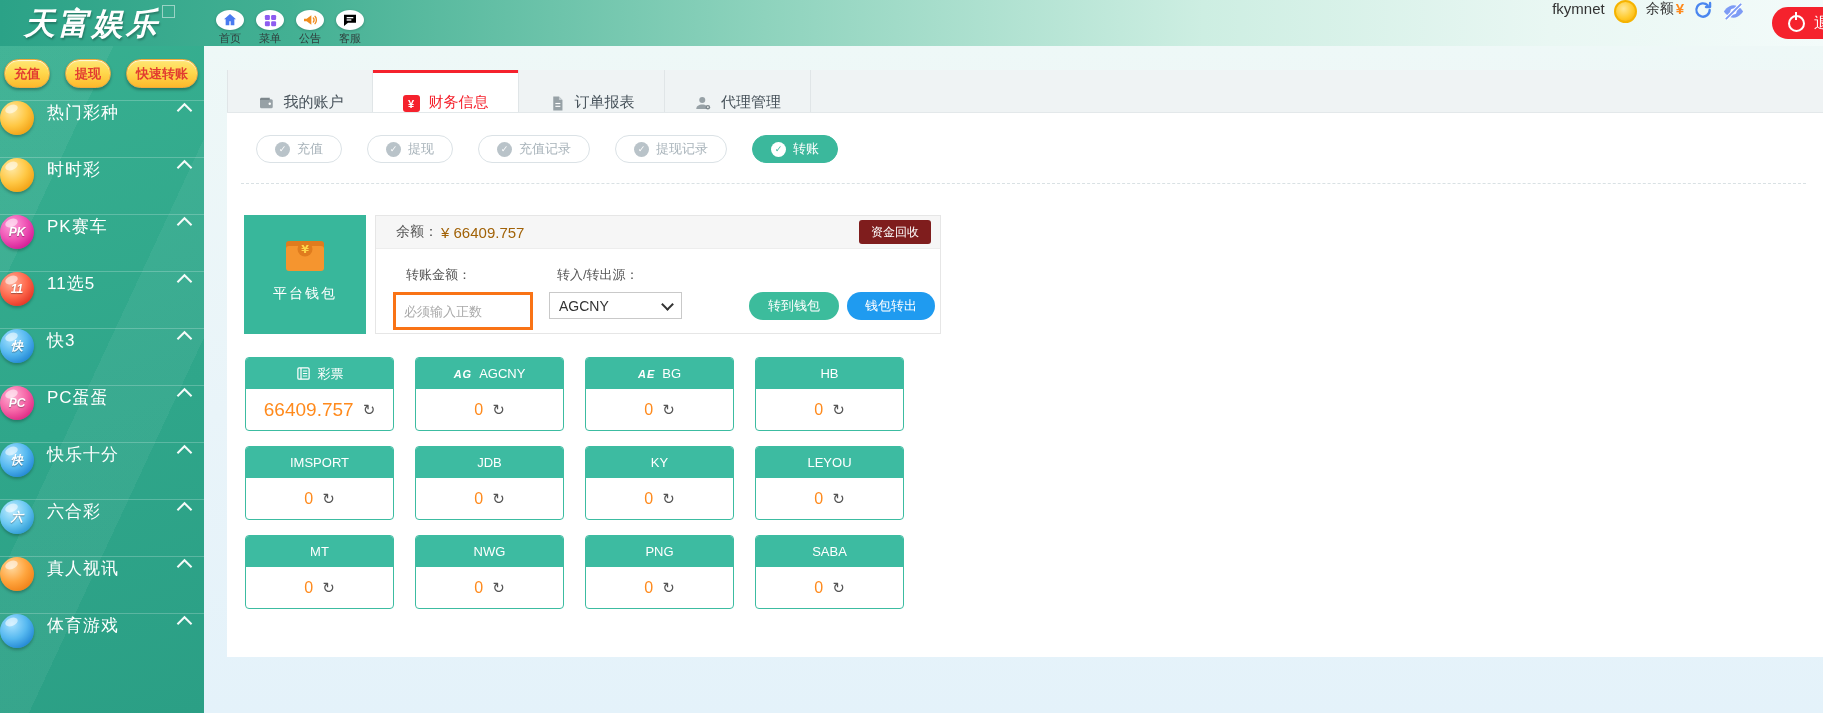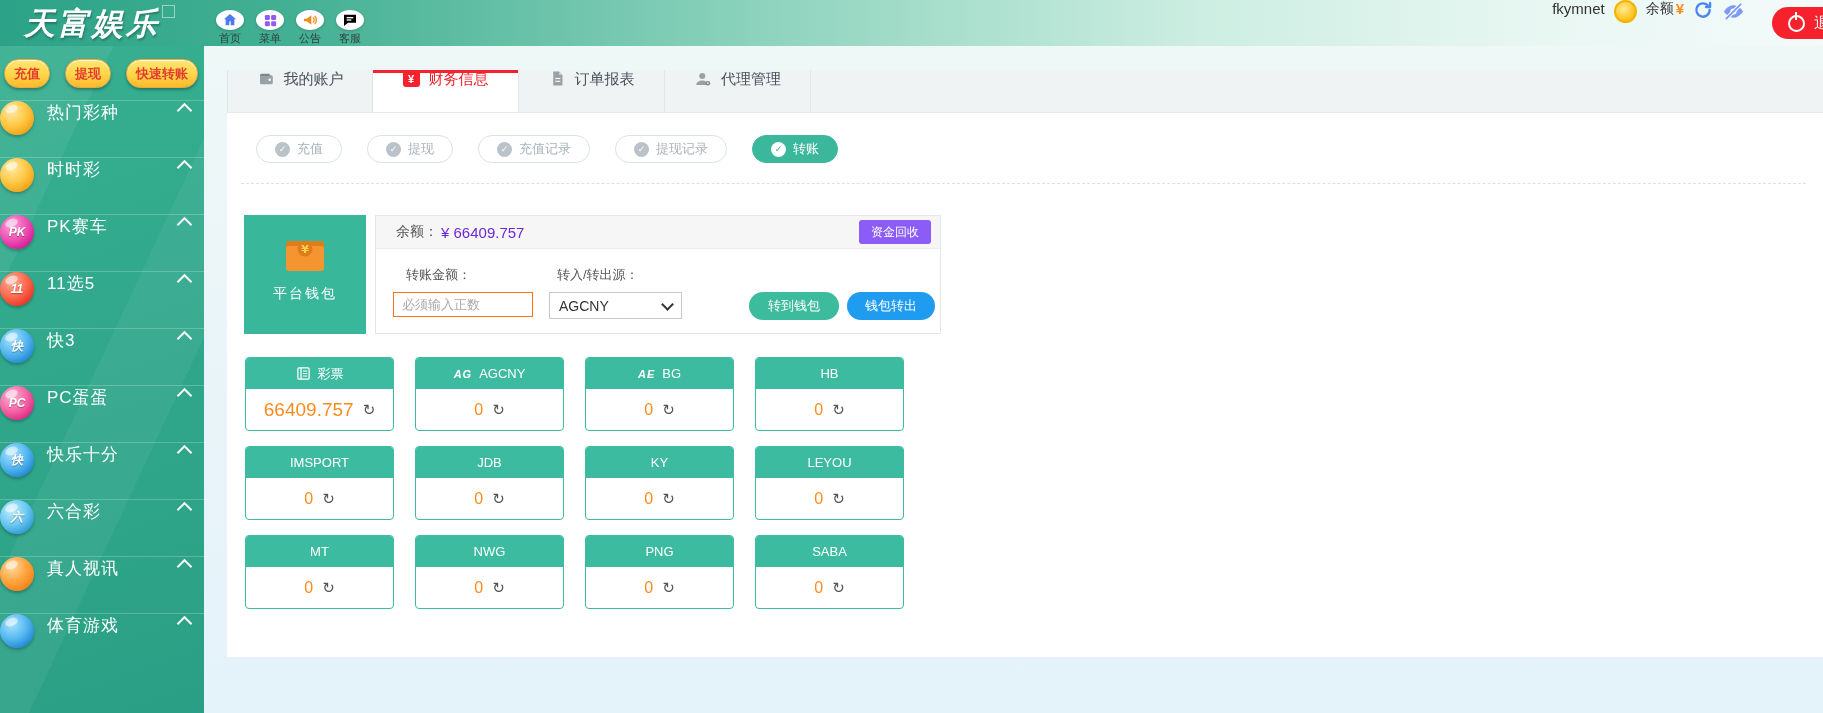--- a/index.html
+++ b/index.html
@@ -63,21 +63,21 @@
   .chev{width:9px;height:9px;border-left:2px solid rgba(255,255,255,.95);
     border-top:2px solid rgba(255,255,255,.95);transform:rotate(45deg);margin-top:4px;}
 
   
   .main-bg{position:absolute;left:204px;top:46px;width:1619px;height:667px;
     background:linear-gradient(180deg,#eef8f7 0%,#e9f4f9 55%,#e4f2fa 100%);}
   .content-card{position:absolute;left:227px;top:113px;width:1596px;height:544px;background:#fff;}
 
   .tabbar{position:absolute;left:227px;top:70px;width:1596px;height:43px;background:#eff3f4;
     border-bottom:1px solid #e3e8ea;display:flex;box-sizing:border-box;}
-  .tab{width:146px;display:flex;align-items:flex-start;justify-content:center;gap:9px;
+  .tab{width:146px;display:flex;align-items:flex-end;justify-content:center;gap:9px;
     font-size:15px;color:#47525a;border-right:1px solid #e0e5e7;cursor:pointer;position:relative;box-sizing:border-box;}
   .tab:first-child{border-left:1px solid #e0e5e7;}
   .tab.active{background:#fff;color:#f5222d;}
   .tab.active::before{content:"";position:absolute;top:0;left:0;right:0;height:3px;background:#f5222d;}
   .yen-badge{width:17px;height:17px;border-radius:3px;background:#f5222d;color:#fff;font-size:11px;
     font-weight:bold;display:flex;align-items:center;justify-content:center;}
 
   .pills{position:absolute;left:256px;top:135px;display:flex;gap:25px;}
   .pill{height:28px;border-radius:14px;border:1px solid #dbe2e6;background:#fff;color:#a8b3ba;
     display:flex;align-items:center;gap:7px;padding:0 18px;font-size:13px;cursor:pointer;box-sizing:border-box;}
@@ -92,27 +92,27 @@
   
   .wtile{position:absolute;left:244px;top:215px;width:122px;height:119px;background:#38b79b;
     color:#fff;text-align:center;}
   .wtile svg{margin-top:15px;}
   .wtile-label{font-size:14px;letter-spacing:2px;margin-top:5px;}
   .wpanel{position:absolute;left:375px;top:215px;width:566px;height:119px;background:#fff;
     border:1px solid #e6e6e6;box-sizing:border-box;}
   .wpanel-head{height:32px;background:#f6f6f6;border-bottom:1px solid #ededed;display:flex;
     align-items:center;padding-left:20px;position:relative;}
   .balance-label{font-size:14px;color:#555;}
-  .balance-value{font-size:15px;color:#6d28d9;margin-left:3px;}
-  .recycle-btn{position:absolute;right:9px;top:4px;height:24px;padding:0 12px;background:#8b5cf6;
+  .balance-value{font-size:15px;color:#a16207;margin-left:3px;}
+  .recycle-btn{position:absolute;right:9px;top:4px;height:24px;padding:0 12px;background:#7f1d1d;
     color:#fff;font-size:12px;border-radius:3px;display:flex;align-items:center;cursor:pointer;}
   .fl{position:absolute;font-size:13px;color:#555;margin-left:10px;}
   .amount-label{left:20px;top:50px;}
   .source-label{left:171px;top:50px;}
-  .amount-input{position:absolute;left:17px;top:76px;width:140px;height:25px;border:1px solid #f97316;
+  .amount-input{position:absolute;left:17px;top:76px;width:140px;height:38px;border:3px solid #f97316;
     padding:6px 8px;font-size:13px;box-sizing:border-box;font-family:"Liberation Sans",sans-serif;}
   .amount-input::placeholder{color:#a9a9a9;}
   .source-select{position:absolute;left:173px;top:76px;width:133px;height:27px;border:1px solid #c9c9c9;
     display:flex;align-items:center;padding:0 9px;font-size:14px;color:#333;box-sizing:border-box;
     cursor:pointer;background:#fff;}
   .sel-chev{position:absolute;right:9px;width:7px;height:7px;border-left:2px solid #333;
     border-bottom:2px solid #333;transform:rotate(-45deg);margin-top:-3px;}
   .tbtn{position:absolute;top:76px;height:28px;border-radius:14px;color:#fff;font-size:13px;
     display:flex;align-items:center;justify-content:center;cursor:pointer;}
   .btn-to{left:373px;width:90px;background:#3cbc9c;}

